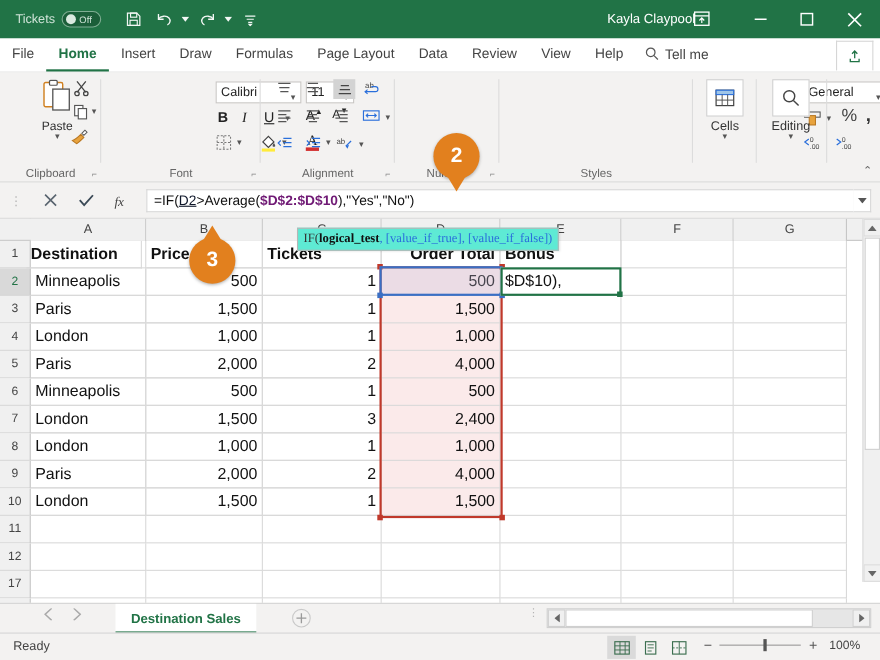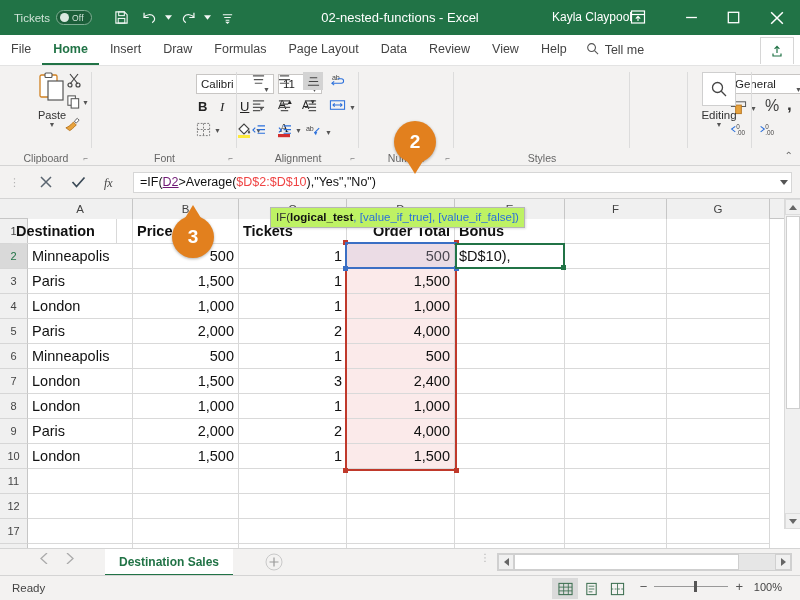--- a/index.html
+++ b/index.html
@@ -122,22 +122,22 @@
   .vdots { margin-left:9px; color:#b4b4b4; font-size:11px; letter-spacing:0; }
   .fbtns { display:flex; align-items:center; margin-left:10px; gap:0px; }
   .fbtn { width:32px; height:22px; display:flex; align-items:center; justify-content:center; }
   .finput {
     margin-left:7px; flex:1; height:21px; background:#fff; border:1px solid #d6d6d6;
     border-right:none; font-size:12.5px; line-height:19px; padding-left:6px;
     white-space:nowrap; overflow:hidden; color:#111; margin-right:0;
   }
   .fbar .fdd { width:16px; height:21px; display:flex; align-items:center; justify-content:center;
                border:1px solid #d6d6d6; border-left:none; background:#fff; margin-right:8px;}
-  .ref-blue { color:#701a75;text-decoration:underline; }
-  .ref-red  { color:#ef4444; }
+  .ref-blue { color:#0f172a;text-decoration:underline; }
+  .ref-red  { color:#701a75;font-weight:bold; }
 
   
   .gridwrap { position:absolute; top:199px; left:0; width:800px; height:349px; background:#fff; }
   .colhead {
     position:absolute; top:0; left:0; height:20px; width:800px;
     background:#f0f0f0; border-bottom:1px solid #c6c6c6;
   }
   .colhead .cell {
     position:absolute; top:0; height:20px; line-height:20px; text-align:center;
     font-size:11.5px; color:#444; border-right:1px solid #c6c6c6; background:#f0f0f0;
@@ -178,23 +178,24 @@
   }
   .vscroll {
     position:absolute; right:0; top:0; width:16px; height:330px; background:#f0f0f0;
     border-left:1px solid #dadada;
   }
   .vscroll .arr { position:absolute; left:0; width:16px; height:16px; background:#f0f0f0;
                   display:flex; align-items:center; justify-content:center; border:1px solid #dcdcdc; }
   .vscroll .thumb { position:absolute; left:1px; width:14px; background:#fff; border:1px solid #cfcfcf; }
 
   .tooltip {
-    position:absolute; background:#bef264; border:1px solid #b6b6b6; font-size:11.5px;
+    position:absolute; background:#5eead4; border:1px solid #b6b6b6; font-size:11.5px;
     color:#333; padding:2px 5px; line-height:15px; white-space:nowrap;
     box-shadow:1px 1px 2px rgba(0,0,0,.12);
+    font-family:Liberation Serif, serif;
   }
   .tooltip b { color:#111; }
   .tt-arg { color:#2a6fdb; }
 
   
   .sheetbar {
     position:absolute; top:548px; left:0; width:800px; height:27px; background:#f3f2f1;
     border-top:1px solid #d4d4d4;
   }
   .navarrows { position:absolute; left:40px; top:4px; display:flex; gap:18px; color:#b0b0b0; }
@@ -284,21 +285,20 @@
             <path d="M0 0h8L4 5z" fill="#fff"></path>
           </svg>
       </span>
       <span class="qbtn">
         <svg width="13" height="13" viewBox="0 0 14 14">
             <path d="M2 4h10M3.5 7h7M5 10h4" stroke="#fff" stroke-width="1.2"></path>
             <path d="M4.5 11.5h5L7 14z" fill="#fff"></path>
           </svg>
       </span>
     </div>
-    <div class="titletext">02-nested-functions  -  Excel</div>
     <div class="username">Kayla Claypool</div>
     <div class="ribbonmini">
       <svg width="16" height="16" viewBox="0 0 16 16">
           <rect x="1.5" y="2" width="13" height="12" fill="none" stroke="#fff" stroke-width="1.2"></rect>
           <path d="M1.5 5.5h13" stroke="#fff" stroke-width="1.2"></path>
           <path d="M8 12V7.5M5.8 9.6L8 7.3l2.2 2.3" stroke="#fff" stroke-width="1.1" fill="none"></path>
         </svg>
     </div>
     <div class="winbtns">
       <span class="winbtn">
@@ -529,20 +529,31 @@
       <div class="sep"></div>
     </div>
 
     <div class="rgroup" style="left:454px; width:176px;">
 
       <div class="gname">Styles</div>
       <div class="sep"></div>
     </div>
 
     <div class="rgroup" style="left:630px; width:58px;">
+      <div class="bigbtn" style="left:2px;">
+        <div class="box">
+          <svg width="20" height="20" viewBox="0 0 20 20">
+              <rect x="2" y="3" width="16" height="14" fill="#fff" stroke="#444" stroke-width="1.1"></rect>
+              <rect x="2" y="3" width="16" height="4" fill="#9fc5e8" stroke="#2a6fdb" stroke-width="1"></rect>
+              <path d="M7.5 7v10M12.5 7v10M2 12h16" stroke="#555" stroke-width="0.9"></path>
+            </svg>
+        </div>
+        <div class="lbl">Cells</div>
+        <div class="caret">▼</div>
+      </div>
       <div class="sep"></div>
     </div>
 
     <div class="rgroup" style="left:688px; width:64px;">
       <div class="bigbtn" style="left:4px;">
         <div class="box">
           <svg width="18" height="18" viewBox="0 0 18 18">
               <circle cx="7.5" cy="7.5" r="5" fill="none" stroke="#444" stroke-width="1.3"></circle>
               <path d="M11.3 11.3L16 16" stroke="#444" stroke-width="1.3"></path>
             </svg>
@@ -712,21 +723,21 @@
         <div class="gcell blank" style="left: 133px; top: 345px; width: 106px; height: 14px;"></div>
         <div class="gcell blank" style="left: 239px; top: 345px; width: 108px; height: 14px;"></div>
         <div class="gcell blank" style="left: 347px; top: 345px; width: 108px; height: 14px;"></div>
         <div class="gcell blank" style="left: 455px; top: 345px; width: 110px; height: 14px;"></div>
         <div class="gcell blank" style="left: 565px; top: 345px; width: 102px; height: 14px;"></div>
         <div class="gcell blank" style="left: 667px; top: 345px; width: 103px; height: 14px;"></div>
       </div>
 
     <div class="argfill" style="left:347px; top:45px; width:108px; height:225px;"></div>
 
-    <div class="gcell txt hdr" style="left:12px;  top:20px; width:105px; height:25px; line-height:24px;">Destination</div>
+    <div class="gcell txt hdr" style="left:24px;  top:20px; width:105px; height:25px; line-height:24px;">Destination</div>
     <div class="gcell txt hdr" style="left:133px; top:20px; width:106px; height:25px; line-height:24px;">Price</div>
     <div class="gcell txt hdr" style="left:239px; top:20px; width:108px; height:25px; line-height:24px;">Tickets</div>
     <div class="gcell txt hdr" style="left:347px; top:20px; width:108px; height:25px; line-height:24px; text-align:right; padding-right:4px;">Order Total</div>
     <div class="gcell txt hdr" style="left:455px; top:20px; width:110px; height:25px; line-height:24px;">Bonus</div>
 
     <div id="data-cells">
         <div class="gcell txt" style="left: 28px; top: 45px; width: 105px; height: 25px; line-height: 24px;">Minneapolis</div>
         <div class="gcell num" style="left: 133px; top: 45px; width: 106px; height: 25px; line-height: 24px;">500</div>
         <div class="gcell num" style="left: 239px; top: 45px; width: 108px; height: 25px; line-height: 24px;">1</div>
         <div class="gcell num" style="left: 347px; top: 45px; width: 108px; height: 25px; line-height: 24px; background: transparent;">500</div>

